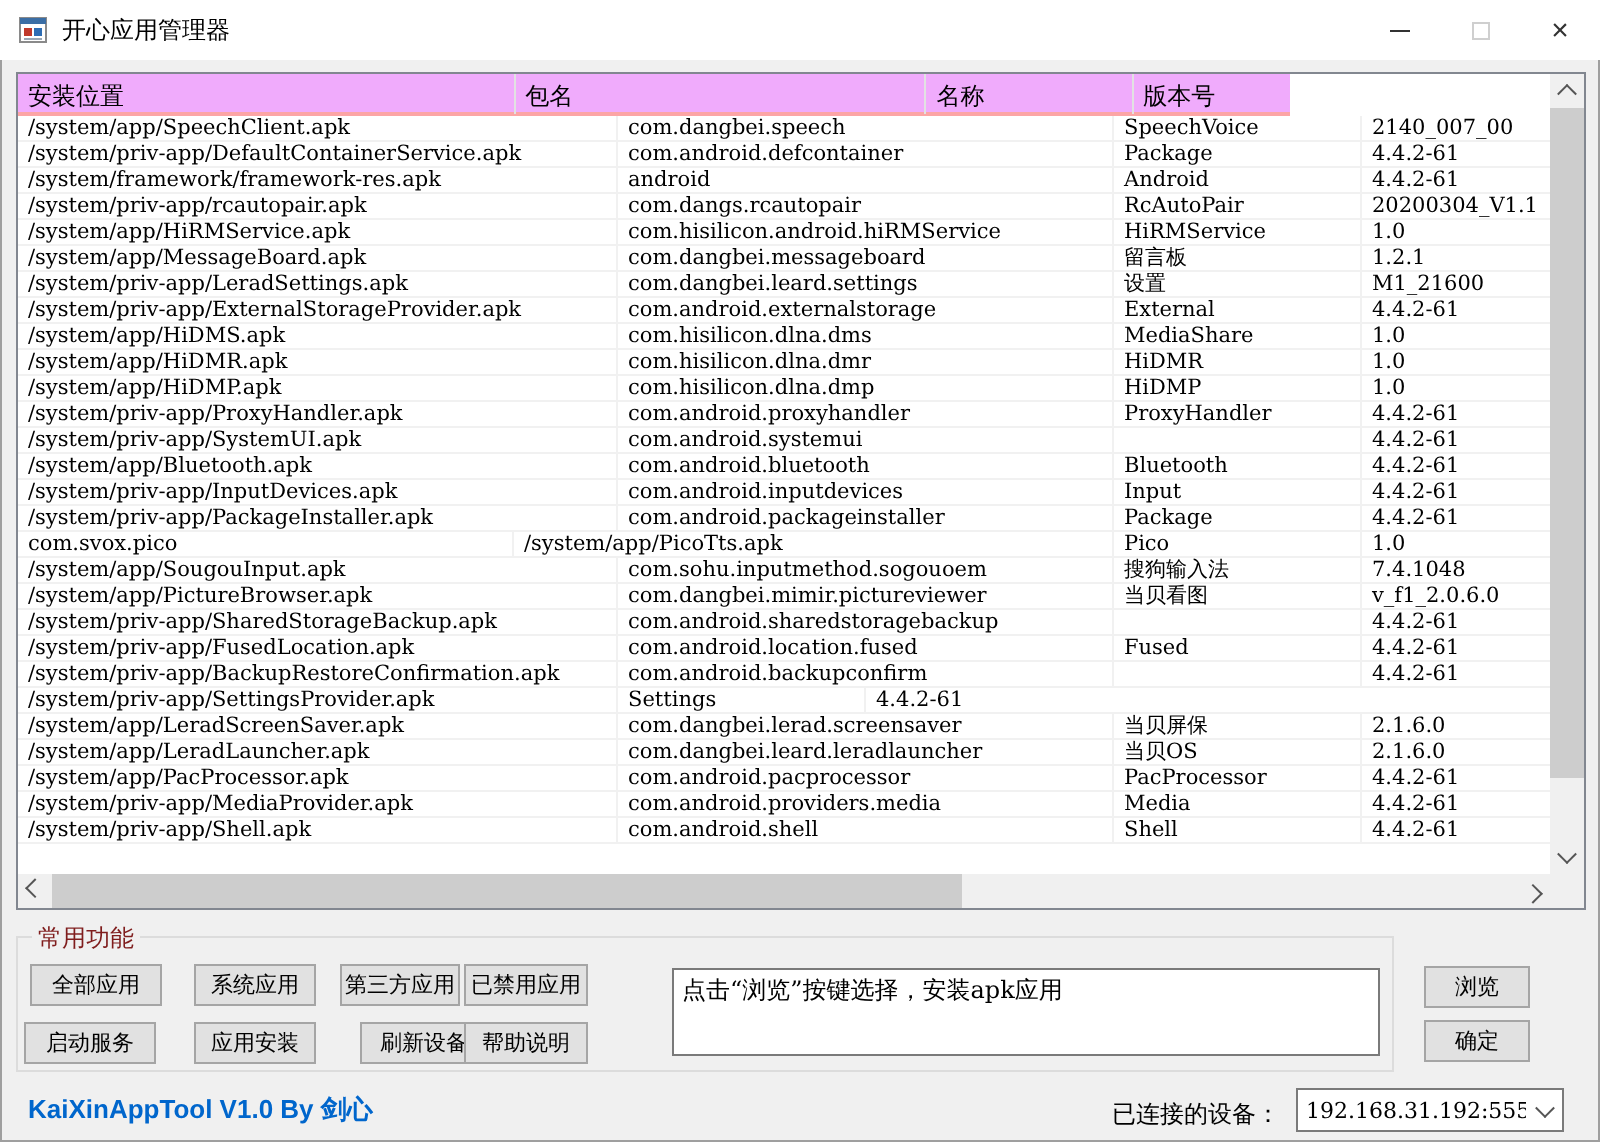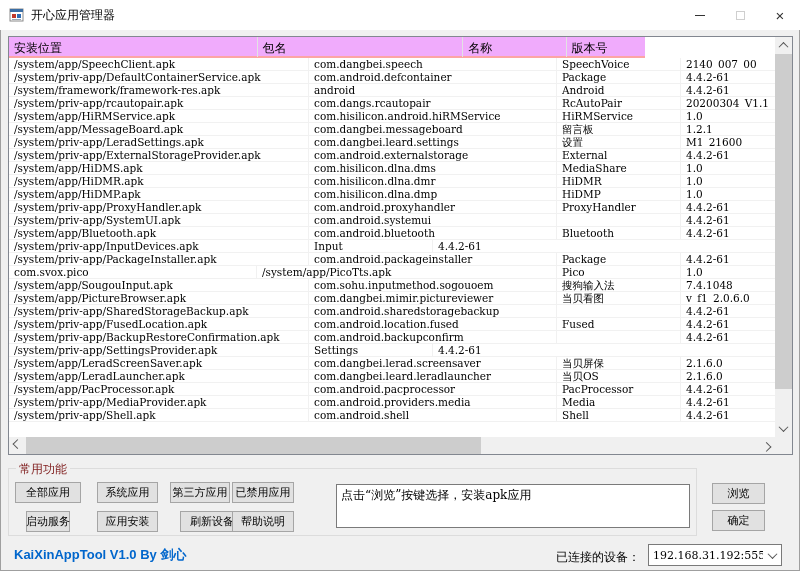--- a/index.html
+++ b/index.html
@@ -41,21 +41,21 @@
   .chev.right{transform:rotate(135deg) translate(1px,-1px)}
   
   .groupbox{position:absolute;left:8px;top:468px;width:689px;height:68px;border:1px solid #dcdcdc;box-sizing:border-box}
   .group-label{position:absolute;left:16px;top:461px;background:#f0f0f0;padding:0 3px;font-size:12px;color:#7f1d1d}
   .btn{position:absolute;height:21px;background:#e1e1e1;border:1px solid #a5a5a5;box-sizing:border-box;
     display:flex;align-items:center;justify-content:center;font-size:11px;color:#000;cursor:default;white-space:nowrap}
   .b1{left:15px;top:482px;width:66px}
   .b2{left:97px;top:482px;width:61px}
   .b3{left:170px;top:482px;width:60px}
   .b4{left:232px;top:482px;width:62px}
-  .b5{left:26px;top:511px;width:44px}
+  .b5{left:12px;top:511px;width:66px}
   .b6{left:97px;top:511px;width:61px}
   .b7{left:180px;top:511px;width:64px}
   .b8{left:232px;top:511px;width:62px}
   .b-browse{left:712px;top:483px;width:53px}
   .b-ok{left:712px;top:510px;width:53px}
   .install-box{position:absolute;left:336px;top:484px;width:354px;height:44px;background:#fff;border:1px solid #7a7a7a;
     box-sizing:border-box;padding:2px 4px;font-family:"DejaVu Serif",serif;font-size:12px;color:#000;overflow:hidden}
   
   .credit{position:absolute;left:14px;top:546px;font-size:13px;font-weight:bold;color:#0066cc}
   .device-label{position:absolute;left:536px;top:549px;width:104px;text-align:right;font-size:12px;color:#000}
@@ -178,20 +178,21 @@
         <span class="lv-cell c3">4.4.2-61</span>
       </div>
       <div class="lv-row">
         <span class="lv-cell c0">/system/app/Bluetooth.apk</span>
         <span class="lv-cell c1">com.android.bluetooth</span>
         <span class="lv-cell c2">Bluetooth</span>
         <span class="lv-cell c3">4.4.2-61</span>
       </div>
       <div class="lv-row">
         <span class="lv-cell c0">/system/priv-app/InputDevices.apk</span>
+        <span class="lv-cell c1">com.android.inputdevices</span>
         <span class="lv-cell c2">Input</span>
         <span class="lv-cell c3">4.4.2-61</span>
       </div>
       <div class="lv-row">
         <span class="lv-cell c0">/system/priv-app/PackageInstaller.apk</span>
         <span class="lv-cell c1">com.android.packageinstaller</span>
         <span class="lv-cell c2">Package</span>
         <span class="lv-cell c3">4.4.2-61</span>
       </div>
       <div class="lv-row">

